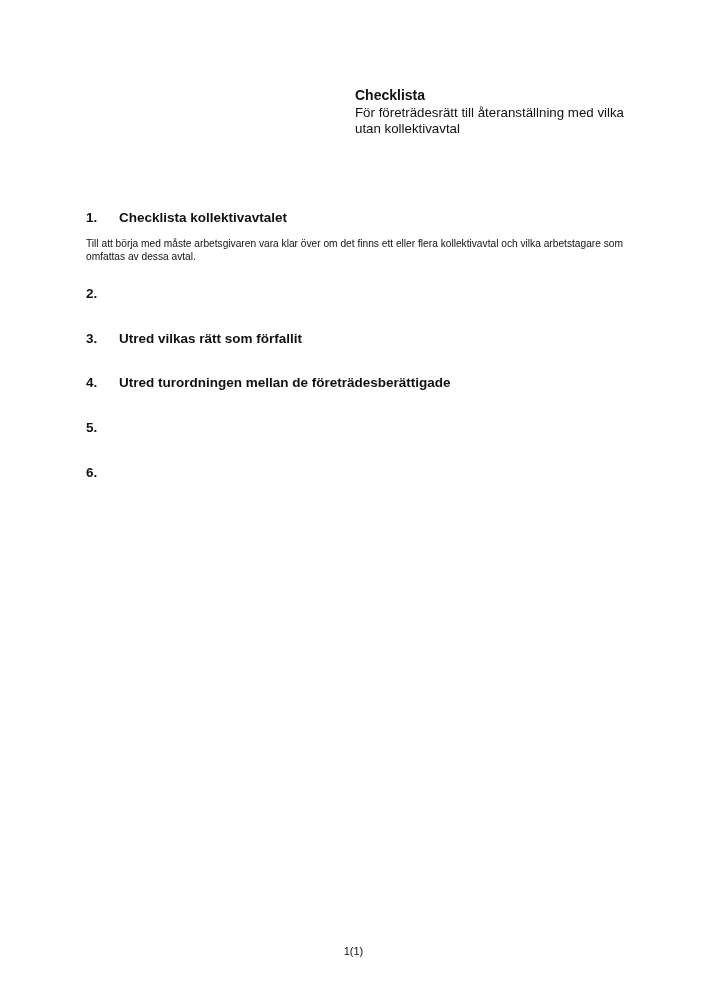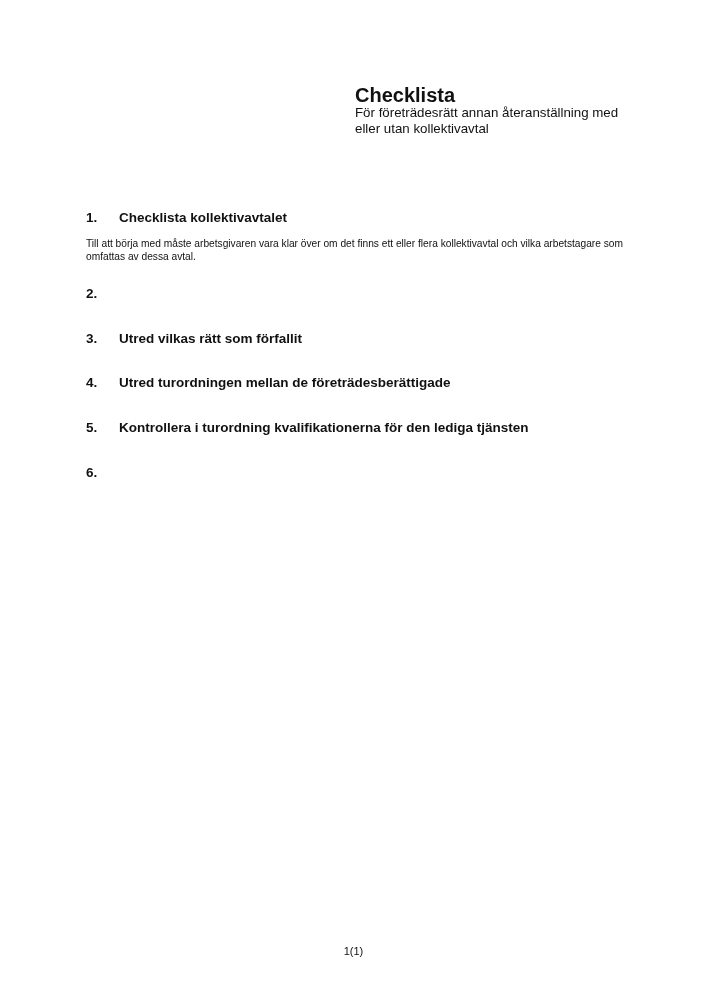--- a/index.html
+++ b/index.html
@@ -1,32 +1,32 @@
 <!DOCTYPE html>
 <html><head>
 <meta charset="utf-8">
 <style>
   html, body { margin: 0; padding: 0; background: #ffffff; }
   body { width: 707px; height: 1000px; position: relative; overflow: hidden;
          font-family: "Liberation Sans", sans-serif; color: #111; }
   .header { position: absolute; left: 355px; top: 86px; }
-  .title { font-weight: bold; font-size: 20px; line-height: 19px; }
+  .title { font-weight: bold; font-size: 14px; line-height: 19px; }
   .subtitle { font-size: 13.3px; line-height: 16px; width: 270px; }
   .item { position: absolute; left: 86px; width: 560px; }
   .item-head { display: flex; font-weight: bold; font-size: 13.5px; line-height: 17px; }
   .num { width: 33px; flex: none; }
   .body { font-size: 10.2px; line-height: 13px; margin-top: 11px; }
   .footer { position: absolute; top: 945px; left: 0; width: 707px; text-align: center; font-size: 11px; }
 </style>
 </head>
 <body>
 
 <div class="header">
   <div class="title">Checklista</div>
-  <div class="subtitle">För företrädesrätt annan återanställning med eller utan kollektivavtal</div>
+  <div class="subtitle">För företrädesrätt till återanställning med vilka utan kollektivavtal</div>
 </div>
 
 <div class="item" style="top:209px;">
   <div class="item-head">
       <span class="num">1.</span>
       <span>Checklista kollektivavtalet</span>
     </div>
   <div class="body">Till att börja med måste arbetsgivaren vara klar över om det finns ett eller flera kollektivavtal och vilka arbetstagare som omfattas av dessa avtal.</div>
 </div>
 
@@ -46,21 +46,20 @@
 <div class="item" style="top:374px;">
   <div class="item-head">
       <span class="num">4.</span>
       <span>Utred turordningen mellan de företrädesberättigade</span>
     </div>
 </div>
 
 <div class="item" style="top:419px;">
   <div class="item-head">
       <span class="num">5.</span>
-      <span>Kontrollera i turordning kvalifikationerna för den lediga tjänsten</span>
     </div>
 </div>
 
 <div class="item" style="top:464px;">
   <div class="item-head">
       <span class="num">6.</span>
     </div>
 </div>
 
 <div class="footer">1(1)</div>

